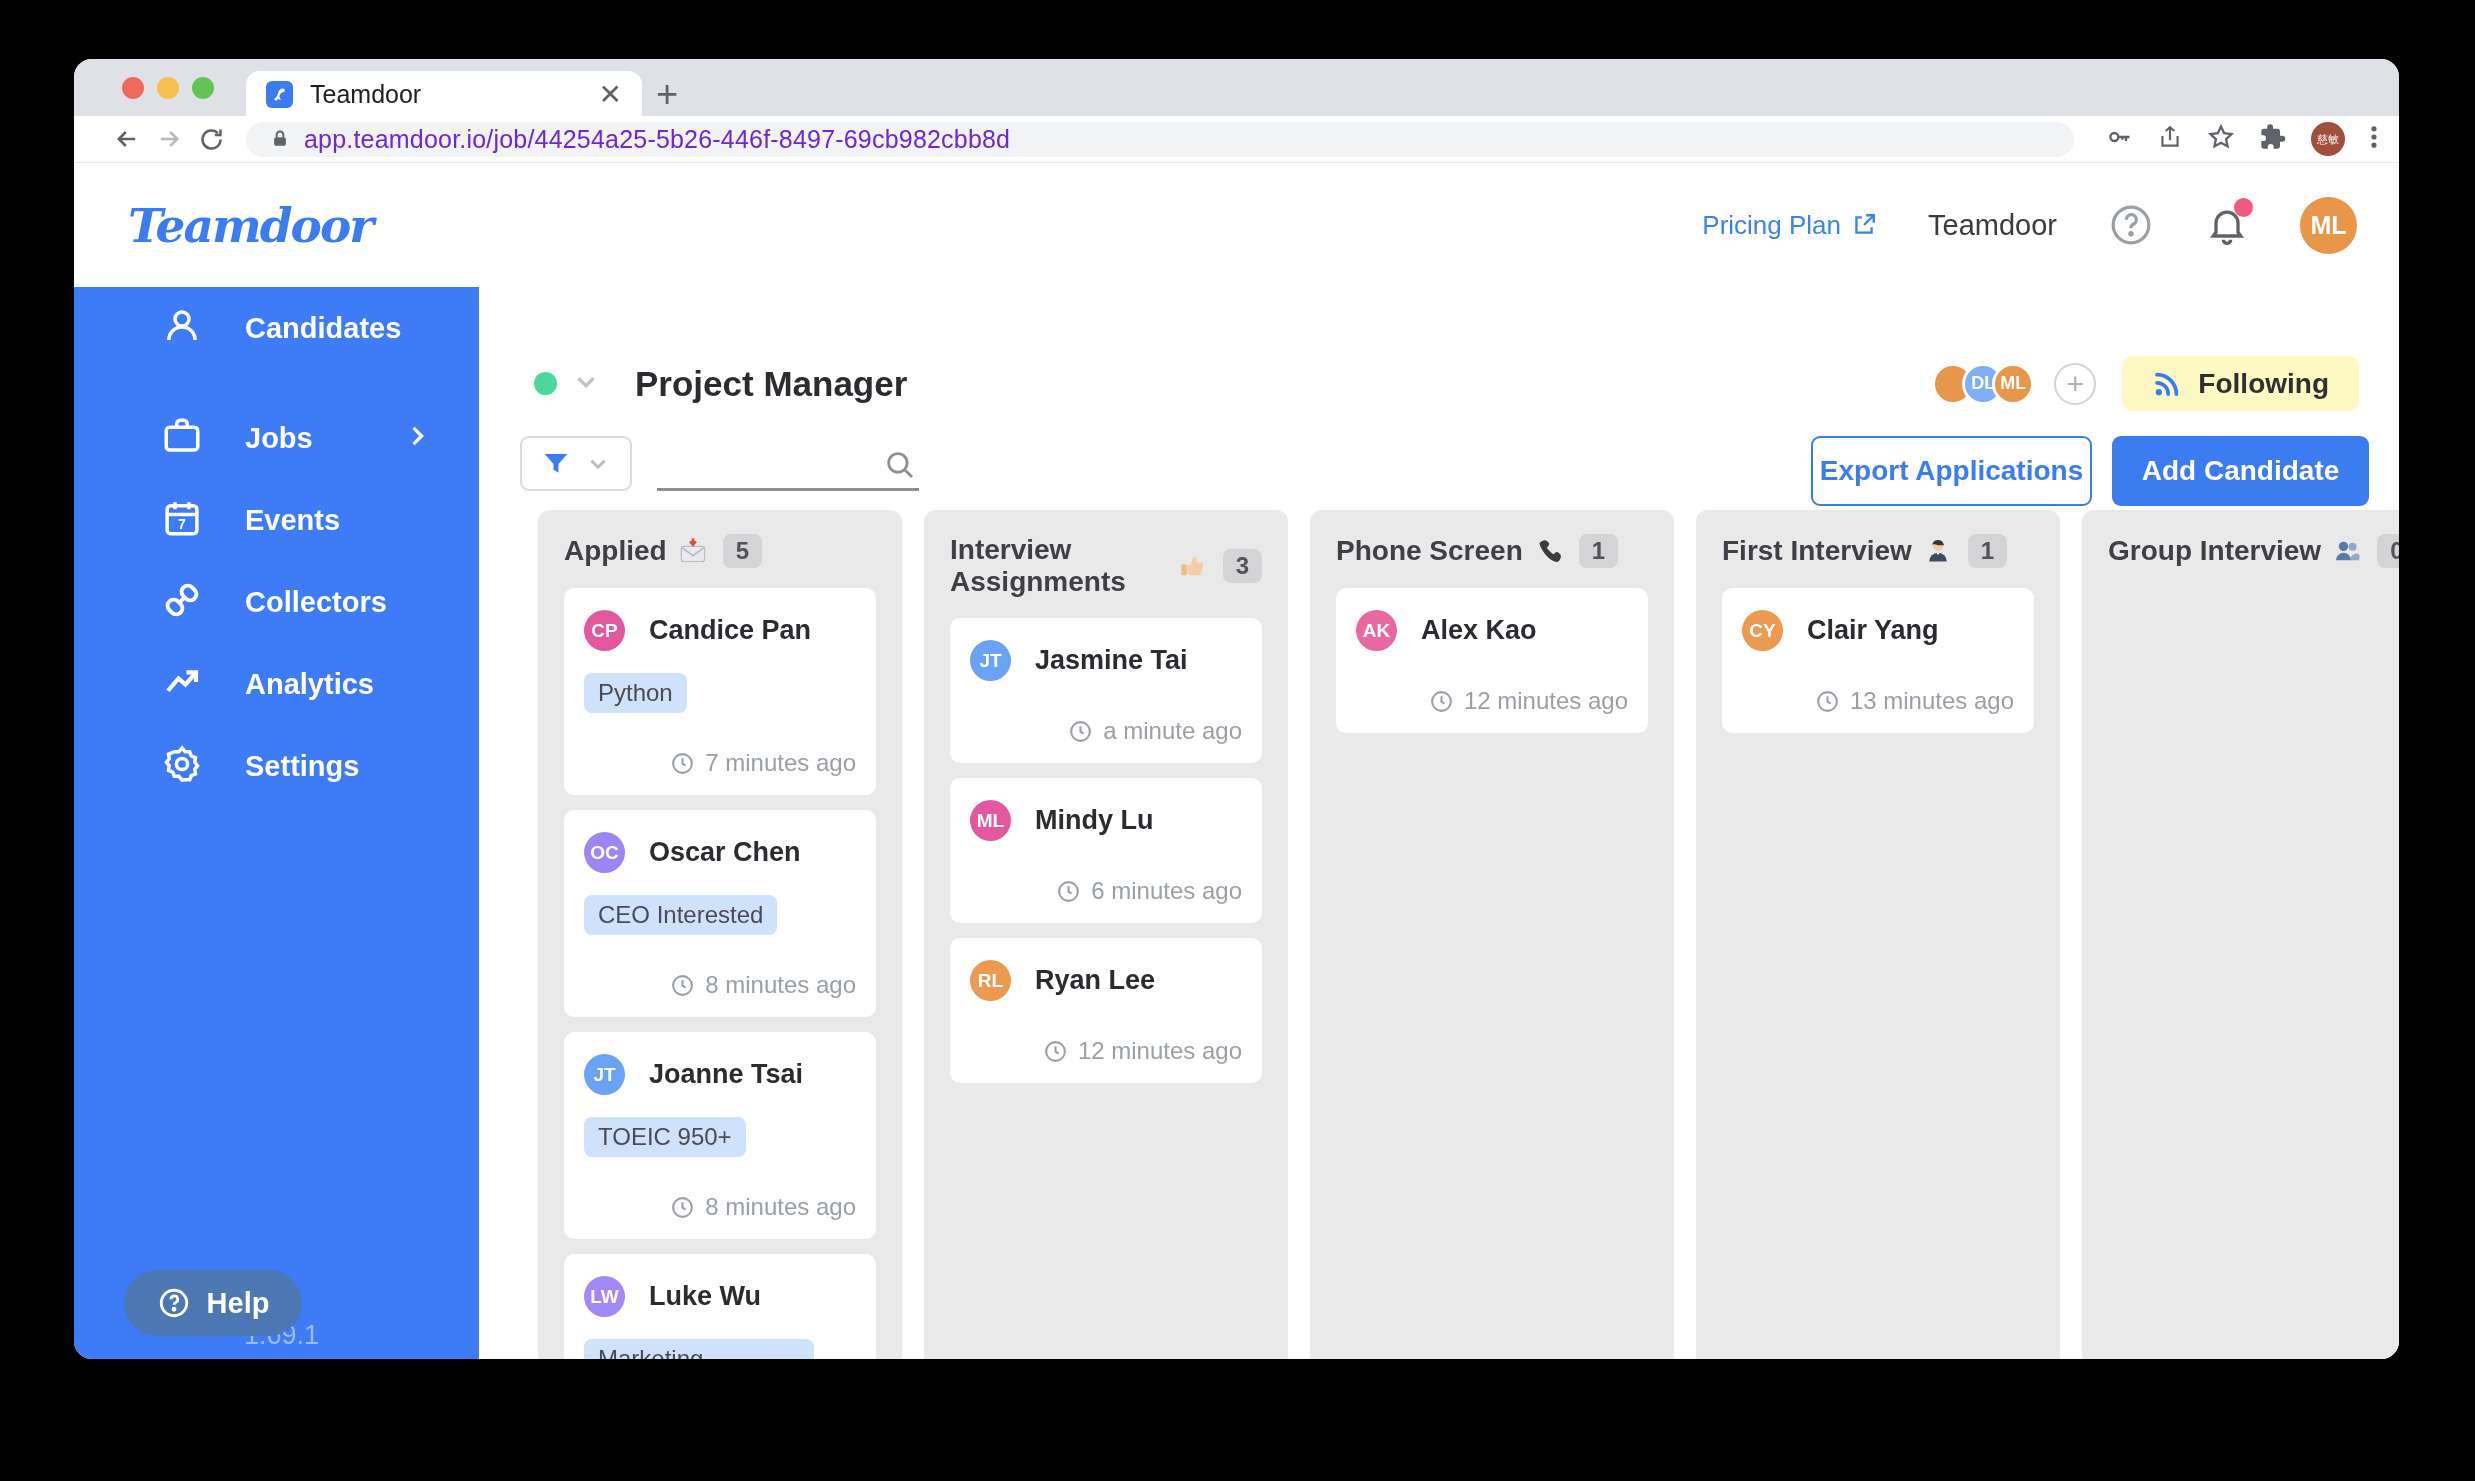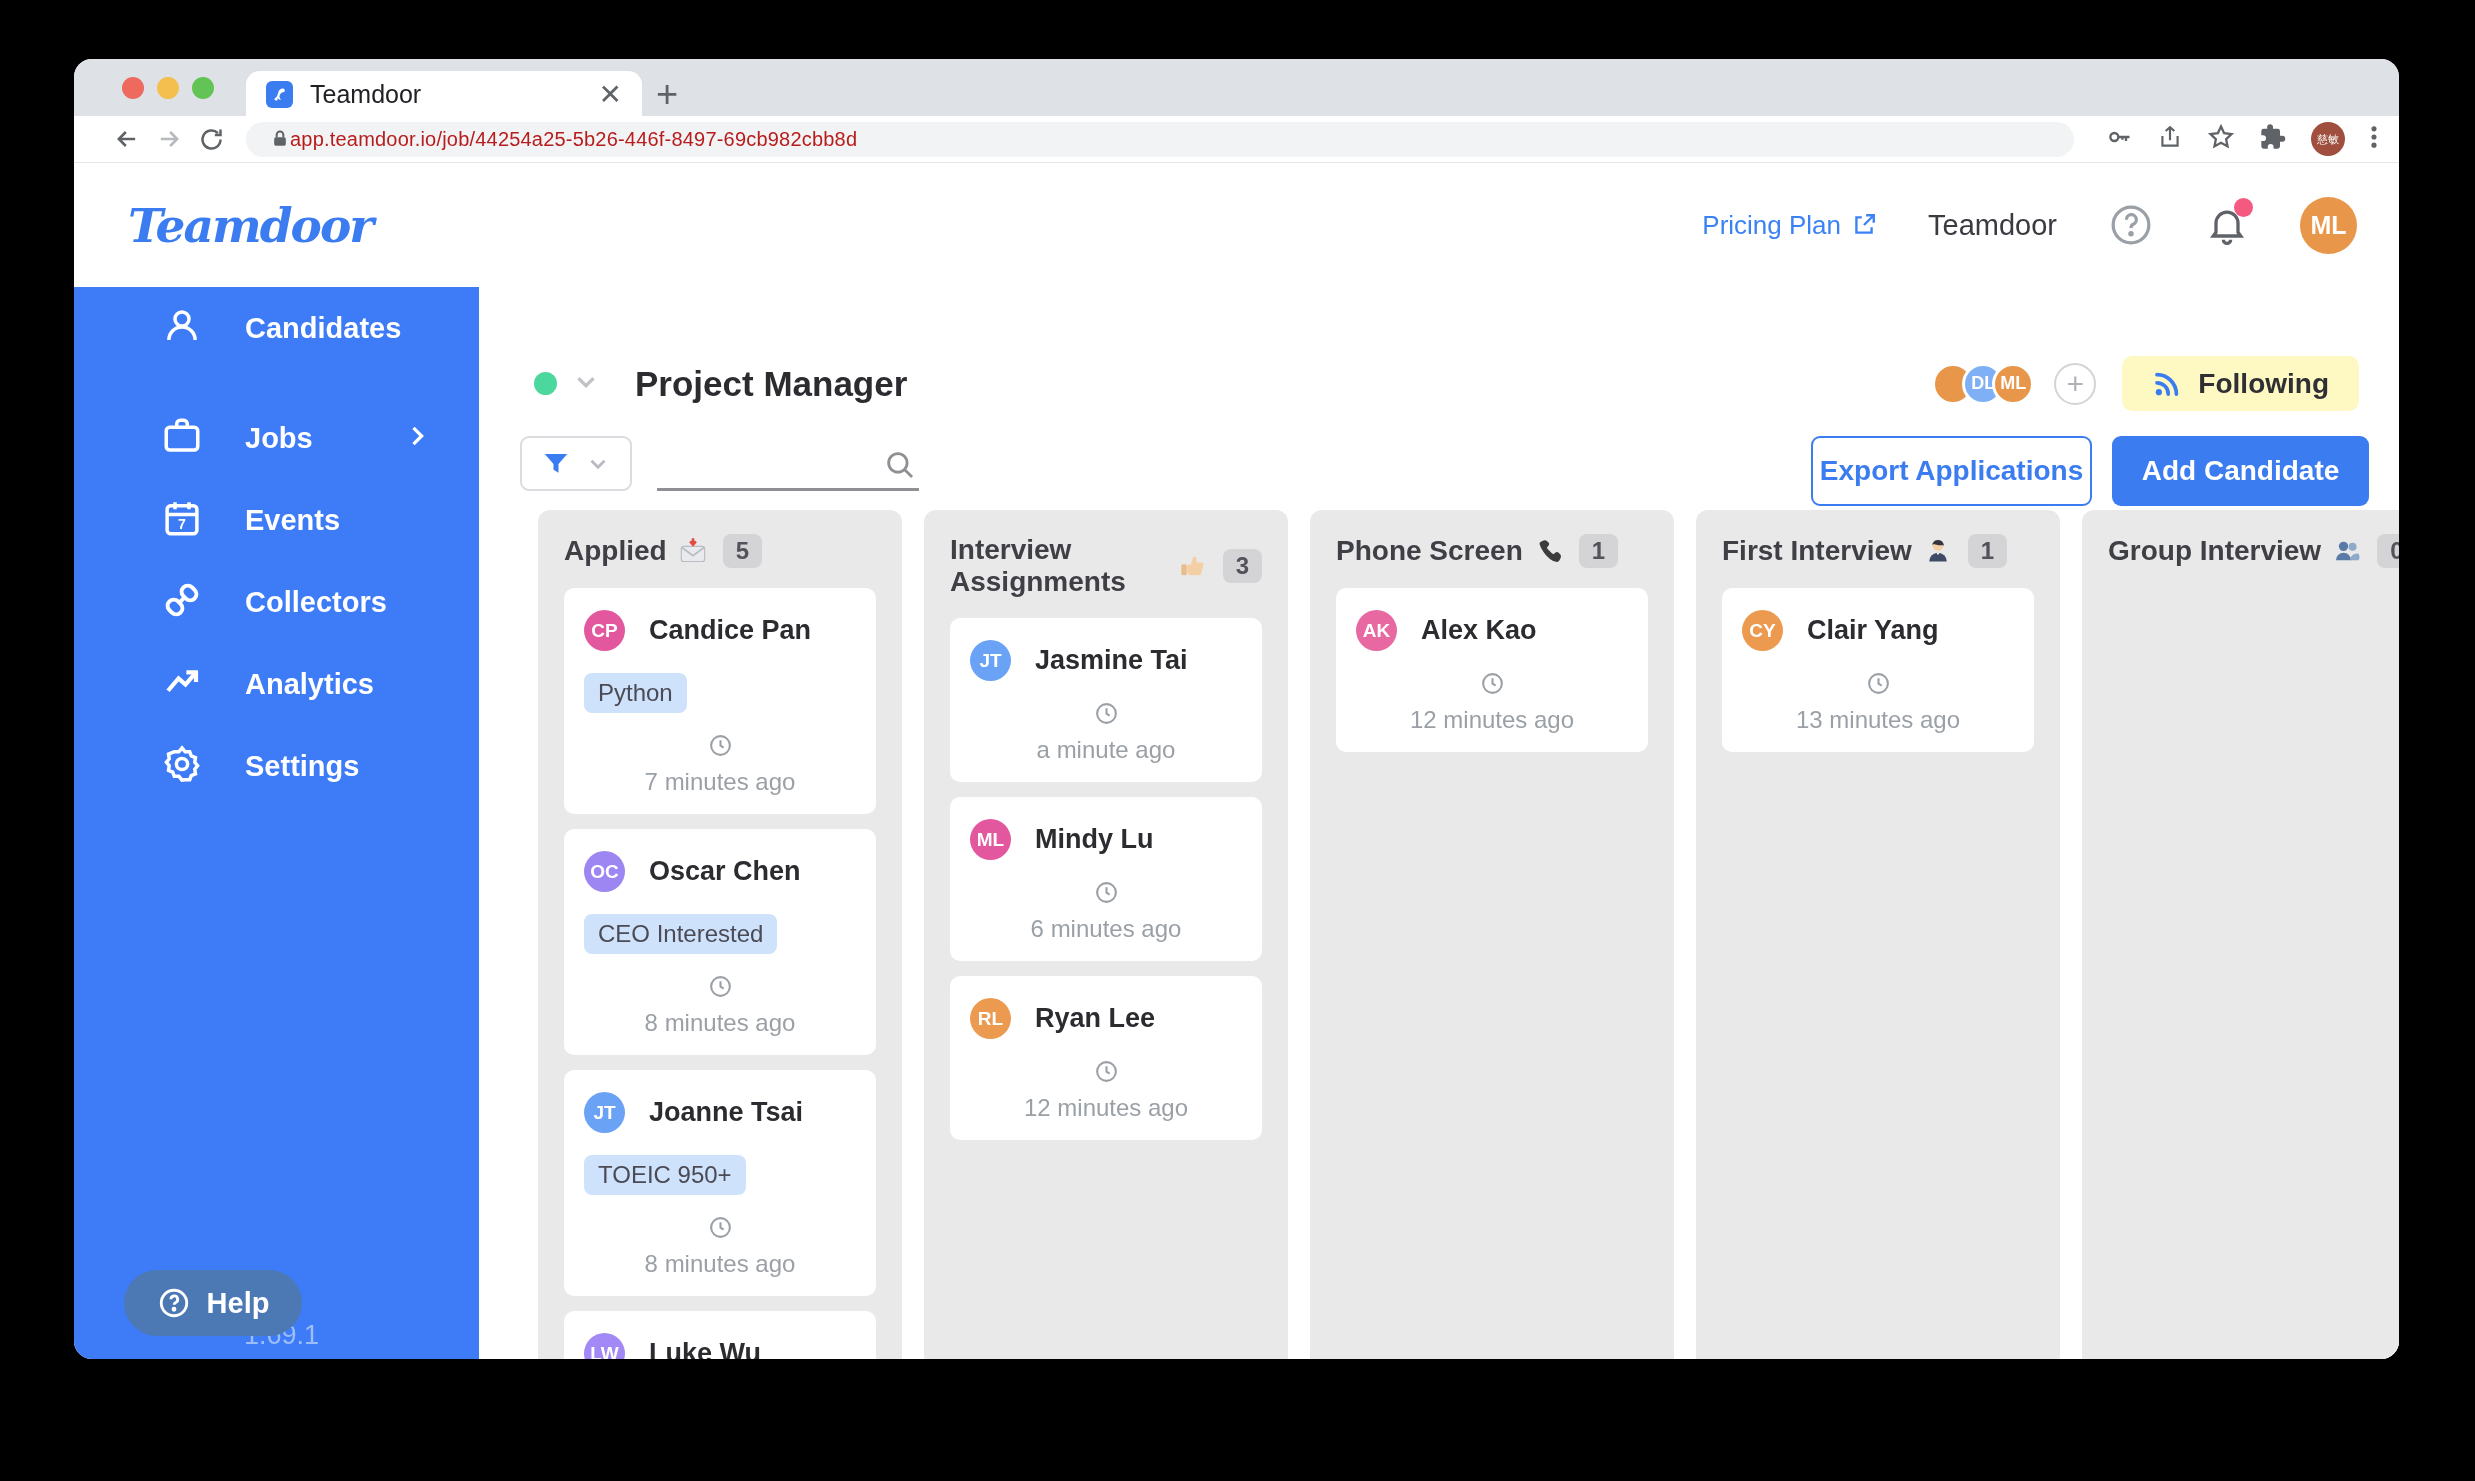--- a/index.html
+++ b/index.html
@@ -17,21 +17,21 @@
     border-radius:14px 14px 0 0; display:flex; align-items:center; padding:0 20px; }
   .favicon { width:27px; height:27px; border-radius:6px; background:#3b7cf0; display:flex; align-items:center; justify-content:center; flex:0 0 auto; }
   .tab-title { margin-left:17px; font-size:25px; color:#202124; flex:1; }
   .tab-close { font-size:28px; color:#5f6368; cursor:default; }
   .newtab { position:absolute; left:582px; top:14px; font-size:38px; color:#5f6368; font-weight:300; line-height:42px; }
 
   .urlbar { position:relative; height:47px; background:#fff; display:flex; align-items:center; border-bottom:1px solid #e4e6e8; }
   .navic { width:42px; display:flex; justify-content:center; align-items:center; }
   .urlpill { margin-left:14px; height:35px; width:1828px; background:#f1f3f4; border-radius:18px;
     display:flex; align-items:center; padding:0 24px; }
-  .urltext { font-size:20px; color:#b91c1c; letter-spacing:0.2px; }
+  .urltext { font-size:25px; color:#6d28d9; margin-left:14px; letter-spacing:0.2px; }
   .chromeright { margin-left:auto; display:flex; align-items:center; gap:24px; padding-right:20px; }
   .chrome-avatar { width:34px; height:34px; border-radius:50%; background:#a04f3f; color:#fff;
     font-size:11px; display:flex; align-items:center; justify-content:center; }
 
   
   .appheader { position:relative; height:124px; background:#fff; display:flex; align-items:center; padding:0 42px 0 54px; }
   .logo { font-family:"DejaVu Serif",serif; font-style:italic; font-weight:bold; font-size:47px;
     color:#3b7cf0; letter-spacing:-2px; }
   .hright { margin-left:auto; display:flex; align-items:center; gap:51px; }
   .pricing { display:flex; align-items:center; gap:10px; color:#3b82f6; font-size:26px; cursor:pointer; }
@@ -89,21 +89,21 @@
   .colcount { background:#d4d4d7; color:#52525b; font-size:24px; font-weight:600; border-radius:8px;
     padding:3px 13px; margin-left:4px; }
   .card { background:#fff; border-radius:10px; margin-bottom:15px; padding:22px 20px 18px 20px; cursor:pointer; }
   .cardtop { display:flex; align-items:center; }
   .cavatar { width:41px; height:41px; border-radius:50%; color:#fff; font-size:19px; font-weight:bold;
     display:flex; align-items:center; justify-content:center; flex:0 0 auto; }
   .cname { margin-left:24px; font-size:27px; font-weight:600; color:#2b2b30; }
   .tagrow { display:flex; align-items:flex-end; gap:14px; margin-top:22px; }
   .tag { background:#cfe2fc; color:#4b4b55; font-size:24px; border-radius:8px; padding:6px 14px; }
   .moretags { color:#5f6368; font-size:26px; font-weight:bold; letter-spacing:2px; }
-  .timerow { display:flex; align-items:center; justify-content:flex-end; gap:10px; margin-top:20px;flex-direction:column; }
+  .timerow { display:flex; align-items:center; justify-content:flex-end; gap:10px; margin-top:36px; }
   .timetext { color:#9aa0a6; font-size:24px; }
 </style>
 </head>
 <body>
 
 <div class="window">
 
   <div class="tabstrip">
     <div class="lights">
       <div class="light r"></div>

